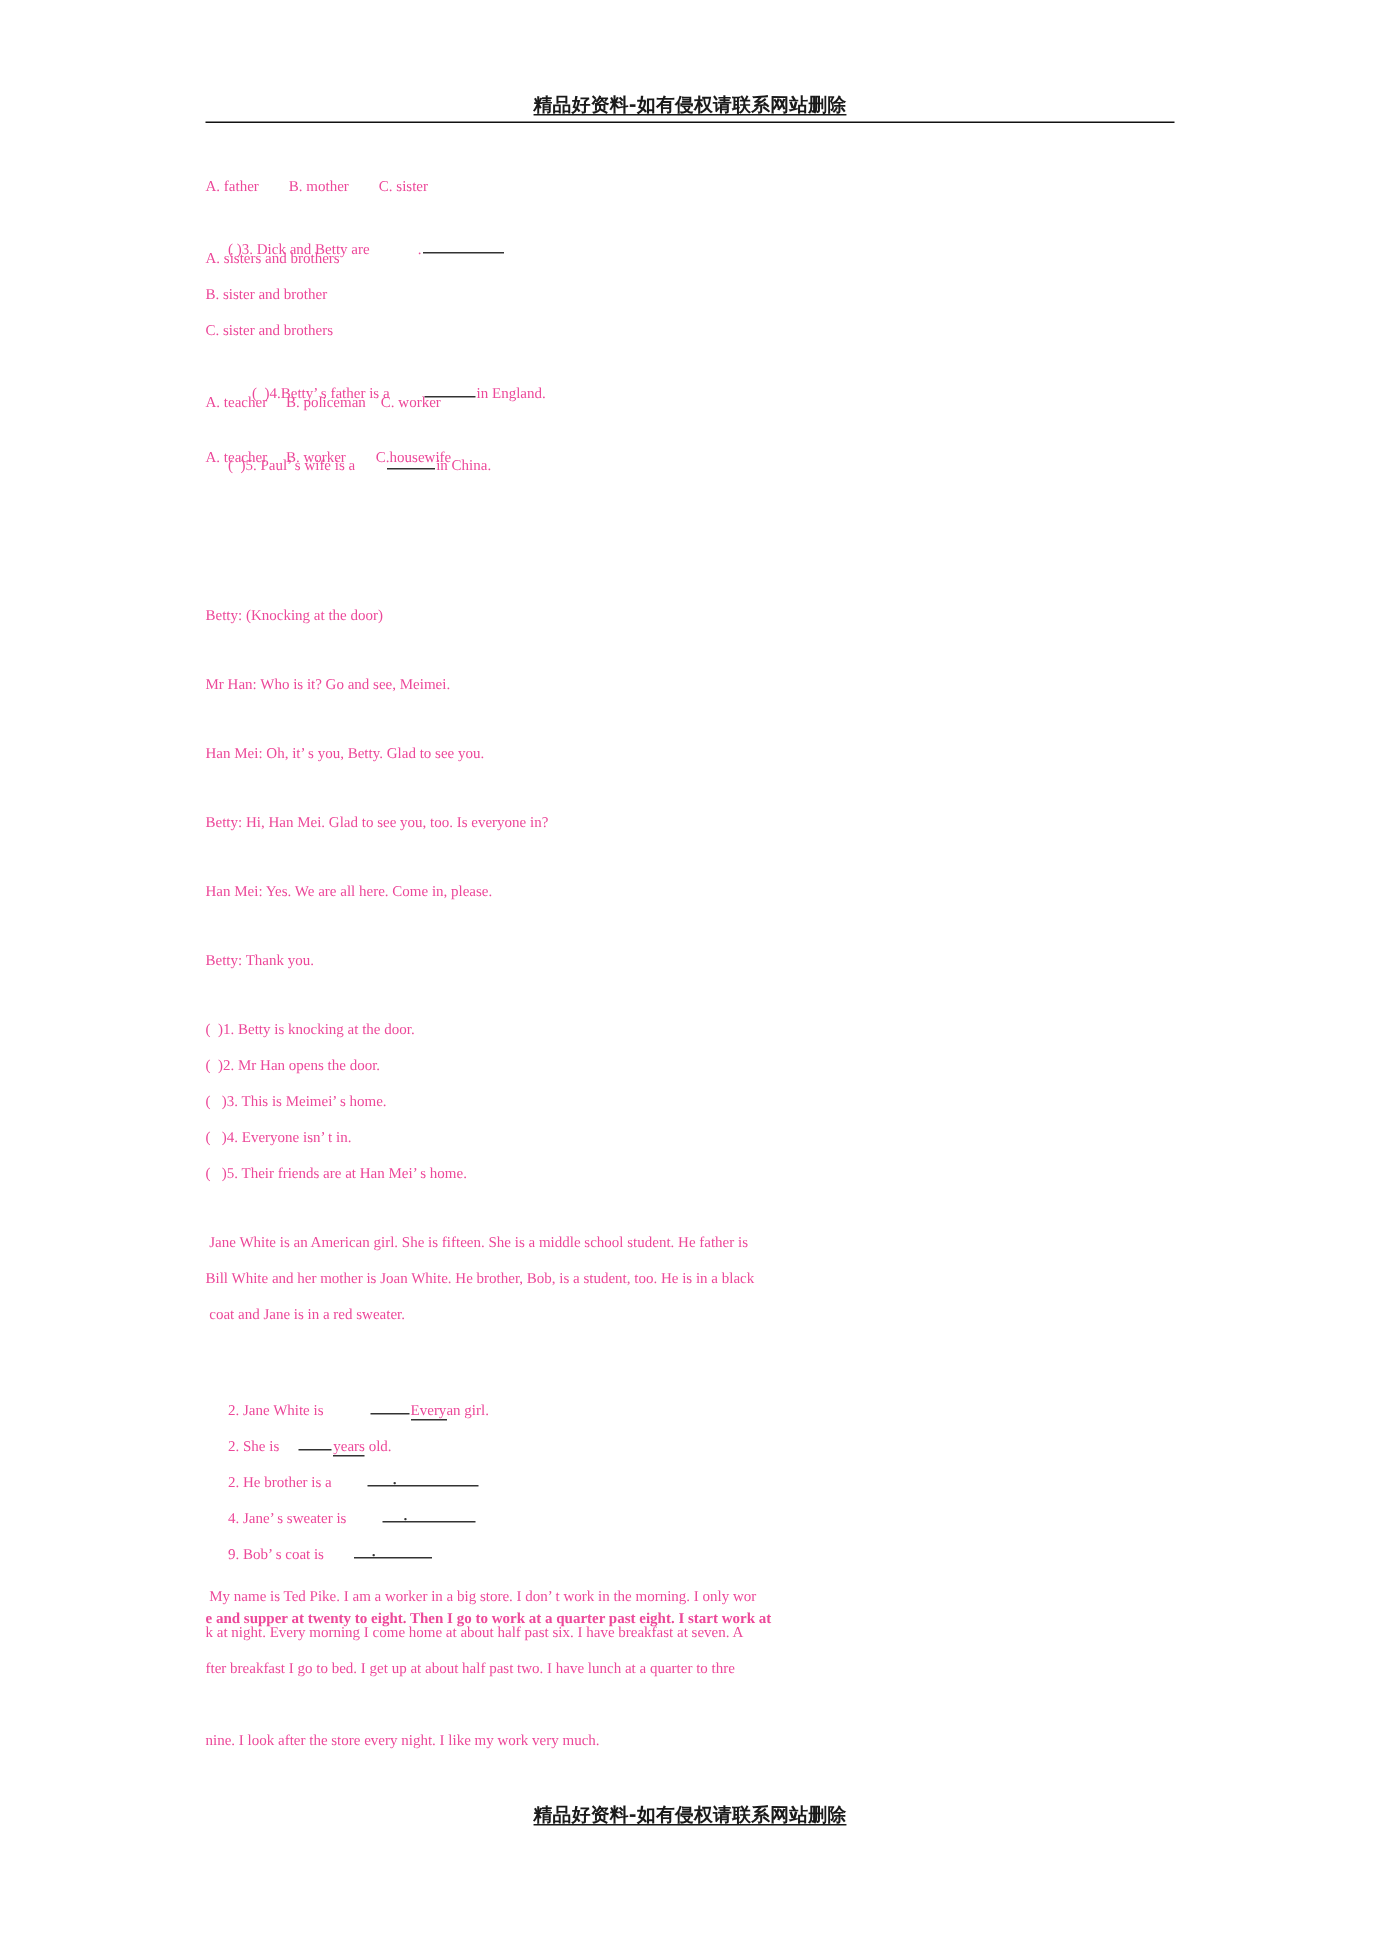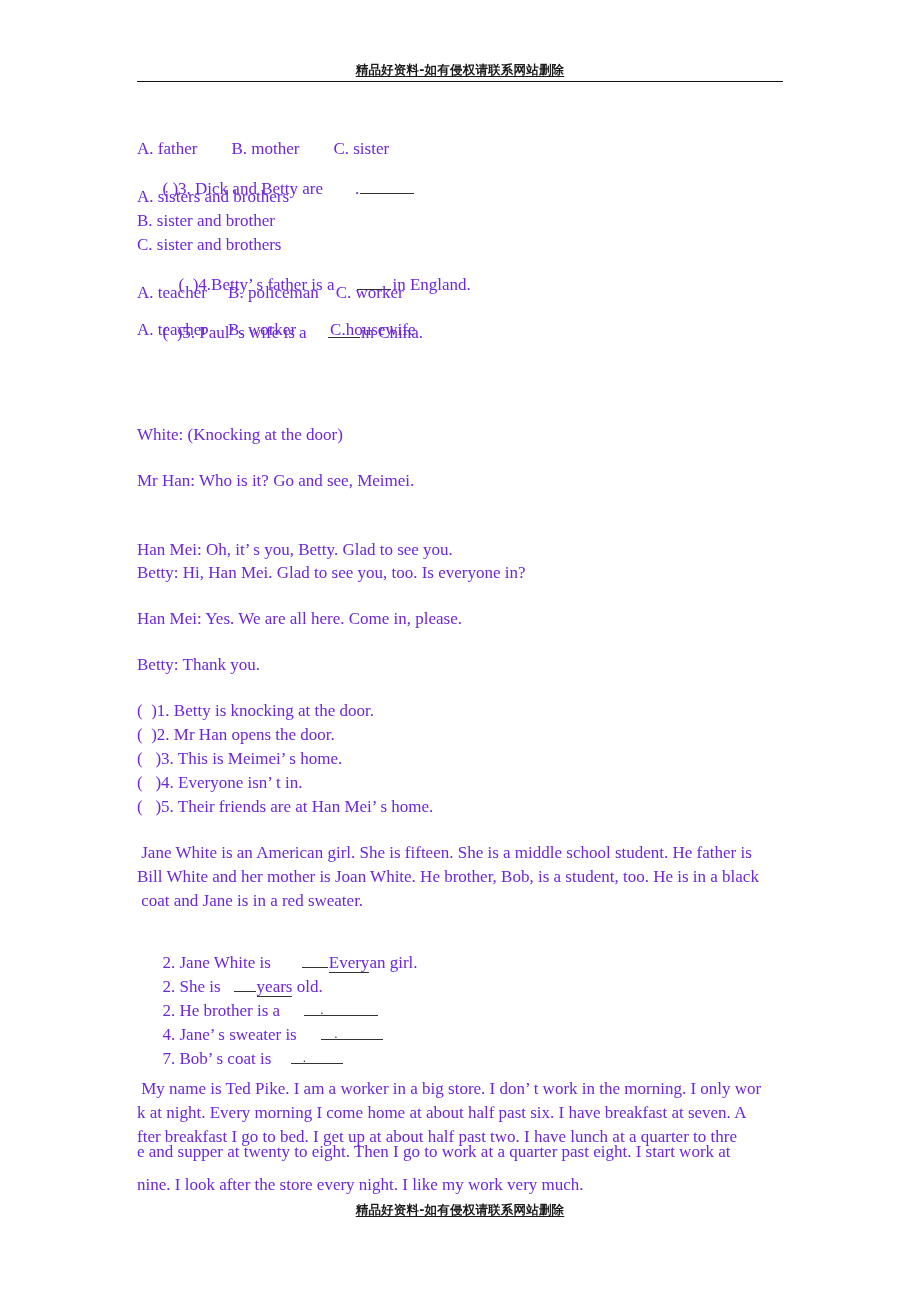--- a/index.html
+++ b/index.html
@@ -80,25 +80,24 @@
   
   .content {
     position: absolute;
     left: 0;
     top: 0;
     width: 920px;
   }
 
   .line {
     position: absolute;
-    font-size: 17px;
+    font-size: 10px;
     line-height: 16px;
-    color: #6d28d9;
+    color: #ec4899;
     white-space: pre;
-    margin-top: 24px;
   }
 
   
   .blank {
     display: inline-block;
     border-bottom: 1.1px solid #333333;
     vertical-align: baseline;
     height: 11px;
     margin: 0 1px;
   }
@@ -152,25 +151,25 @@
     </div>
 
     <div class="line" style="left:137px; top:261px;">A. teacher     B. policeman    C. worker</div>
 
     <div class="line" style="left:137px; top:285px;">
       <span>(  )5. Paul’ s wife is a</span><span style="display:inline-block;width:20px;"></span><span class="blank" style="width:32px;"></span><span>in China.</span>
     </div>
 
     <div class="line" style="left:137px; top:298px;text-align:center;">A. teacher     B. worker        C.housewife</div>
 
-    <div class="line" style="left:137px; top:403px;">White: (Knocking at the door)</div>
+    <div class="line" style="left:137px; top:403px;">Betty: (Knocking at the door)</div>
 
     <div class="line" style="left:137px; top:449px;">Mr Han: Who is it? Go and see, Meimei.</div>
 
-    <div class="line" style="left:137px; top:518px;text-align:center;">Han Mei: Oh, it’ s you, Betty. Glad to see you.</div>
+    <div class="line" style="left:137px; top:495px;text-align:center;">Han Mei: Oh, it’ s you, Betty. Glad to see you.</div>
 
     <div class="line" style="left:137px; top:541px;">Betty: Hi, Han Mei. Glad to see you, too. Is everyone in?</div>
 
     <div class="line" style="left:137px; top:587px;">Han Mei: Yes. We are all here. Come in, please.</div>
 
     <div class="line" style="left:137px; top:633px;">Betty: Thank you.</div>
 
     <div class="line" style="left:137px; top:679px;">(  )1. Betty is knocking at the door.</div>
 
     <div class="line" style="left:137px; top:703px;">(  )2. Mr Han opens the door.</div>
@@ -197,30 +196,30 @@
 
     <div class="line" style="left:137px; top:963px;">
       <span>2. He brother is a</span><span style="display:inline-block;width:24px;"></span><span class="blank-dot" style="width:74px;"></span>
     </div>
 
     <div class="line" style="left:137px; top:987px;">
       <span>4. Jane’ s sweater is</span><span style="display:inline-block;width:24px;"></span><span class="blank-dot" style="width:62px;"></span>
     </div>
 
     <div class="line" style="left:137px; top:1011px;">
-      <span>7. Bob’ s coat is</span><span style="display:inline-block;width:20px;"></span><span class="blank-dot" style="width:52px;"></span>
+      <span>9. Bob’ s coat is</span><span style="display:inline-block;width:20px;"></span><span class="blank-dot" style="width:52px;"></span>
     </div>
 
     <div class="line" style="left:137px; top:1057px;"> My name is Ted Pike. I am a worker in a big store. I don’ t work in the morning. I only wor</div>
 
     <div class="line" style="left:137px; top:1081px;">k at night. Every morning I come home at about half past six. I have breakfast at seven. A</div>
 
     <div class="line" style="left:137px; top:1105px;">fter breakfast I go to bed. I get up at about half past two. I have lunch at a quarter to thre</div>
 
-    <div class="line" style="left:137px; top:1120px;">e and supper at twenty to eight. Then I go to work at a quarter past eight. I start work at</div>
+    <div class="line" style="left:137px; top:1072px;font-weight:bold;">e and supper at twenty to eight. Then I go to work at a quarter past eight. I start work at</div>
 
     <div class="line" style="left:137px; top:1153px;">nine. I look after the store every night. I like my work very much.</div>
 
   </div>
 
   <div class="footer-zone">
     <div class="footer-text">精品好资料-如有侵权请联系网站删除</div>
   </div>
 
 </div>

